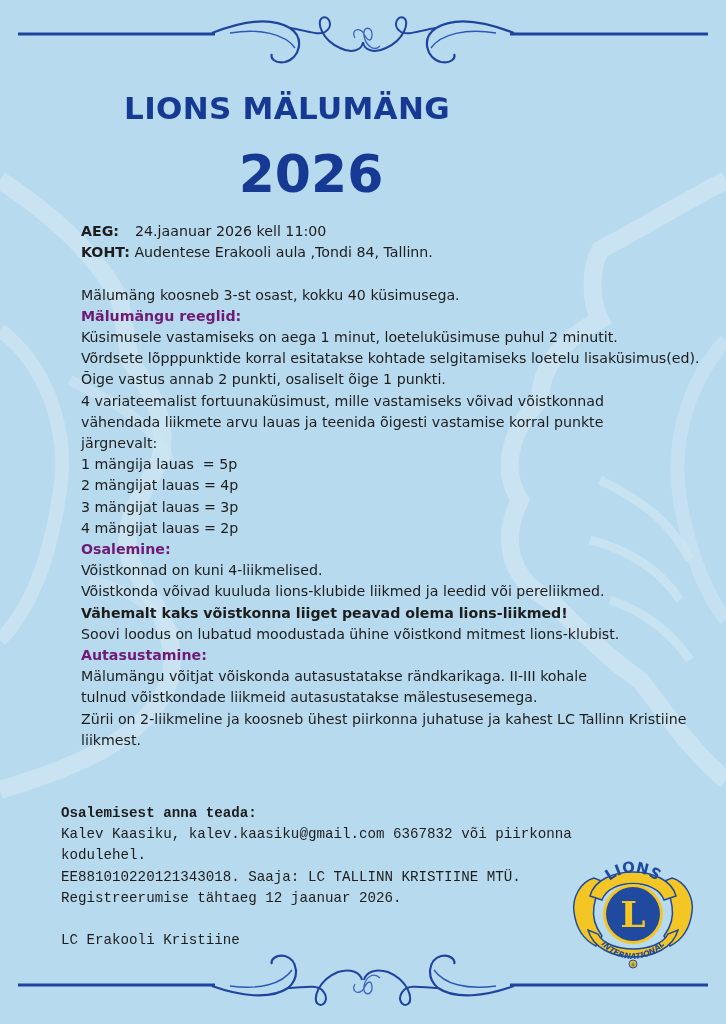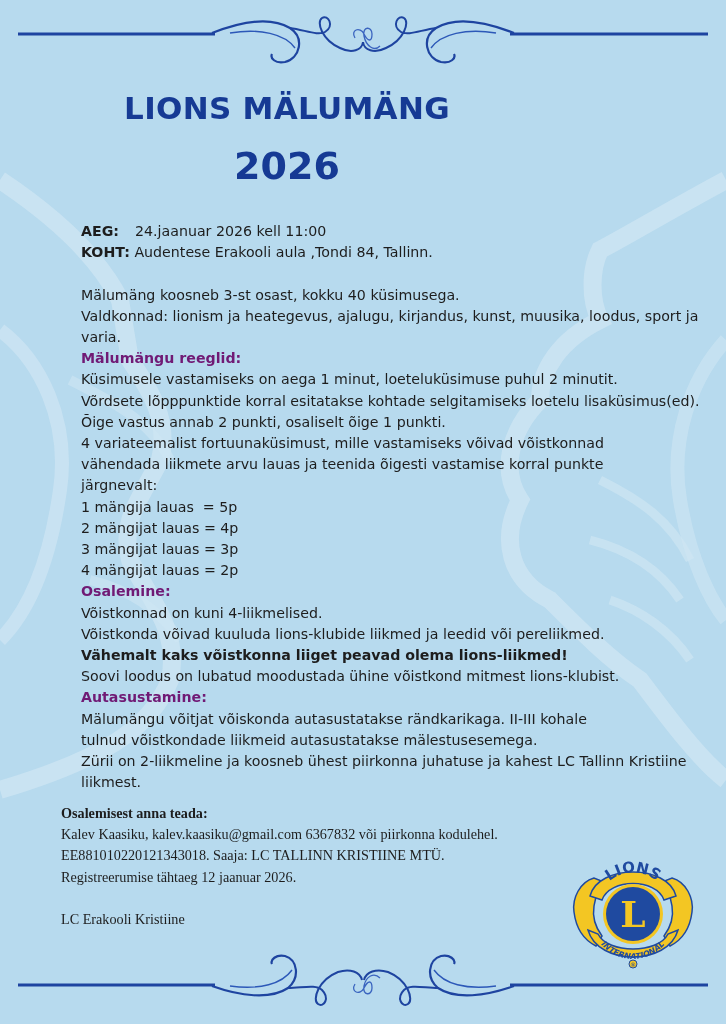--- a/index.html
+++ b/index.html
@@ -37,21 +37,22 @@
       font-weight: bold;
       color: #163a94;
     }
     .title.main {
       top: 90px;
       font-size: 31px;
       letter-spacing: 0.3px;
     }
     .title.year {
       top: 144px;
-      font-size: 38px;
+      font-size: 52px;
+      margin-left: 24px;
     }
 
     .content {
       position: absolute;
       left: 61px;
       top: 221px;
       width: 620px;
       font-size: 14.2px;
       line-height: 21.2px;
       margin-left: 20px;
@@ -127,21 +128,20 @@
 
 <div class="content">
   <p>
     <span class="label">AEG:</span><span class="gap-aeg"></span><span>24.jaanuar 2026 kell 11:00</span>
   </p>
   <p>
     <span class="label">KOHT:</span> <span>Audentese Erakooli aula ,Tondi 84, Tallinn.</span>
   </p>
   <div class="blank"></div>
   <p>Mälumäng koosneb 3-st osast, kokku 40 küsimusega.</p>
-  <p>Valdkonnad: lionism ja heategevus, ajalugu, kirjandus, kunst, muusika, loodus, sport ja varia.</p>
 
   <p class="heading">Mälumängu reeglid:</p>
   <p>Küsimusele vastamiseks on aega 1 minut, loetelukü­simuse puhul 2 minutit.</p>
   <p>Võrdsete lõpppunktide korral esitatakse kohtade selgitamiseks loetelu lisaküsimus(ed).</p>
   <p>Õige vastus annab 2 punkti, osaliselt õige 1 punkti.</p>
   <p style="width:600px;">4 variateemalist fortuunaküsimust, mille vastamiseks võivad võistkonnad vähendada liikmete arvu lauas ja teenida õigesti vastamise korral punkte järgnevalt:</p>
   <p style="white-space:pre;">1 mängija lauas  = 5p</p>
   <p>2 mängijat lauas = 4p</p>
   <p>3 mängijat lauas = 3p</p>
   <p>4 mängijat lauas = 2p</p>
@@ -151,21 +151,21 @@
   <p>Võistkonda võivad kuuluda lions-klubide liikmed ja leedid või pereliikmed.</p>
   <p><b>Vähemalt kaks võistkonna liiget peavad olema lions-liikmed!</b></p>
   <p>Soovi loodus on lubatud moodustada ühine võistkond mitmest lions-klubist.</p>
 
   <p class="heading">Autasustamine:</p>
   <p>Mälumängu võitjat võiskonda autasustatakse rändkarikaga. II-III kohale</p>
   <p>tulnud võistkondade liikmeid autasustatakse mälestusesemega.</p>
   <p style="width:615px;">Zürii on 2-liikmeline ja koosneb ühest piirkonna juhatuse ja kahest LC Tallinn Kristiine liikmest.</p>
 </div>
 
-<div class="footer" style="font-family:Liberation Serif, serif;">
+<div class="footer" style="font-family:Liberation Mono, monospace;">
   <p class="heading" style="font-weight:bold;">Osalemisest anna teada:</p>
   <p style="width:560px;">Kalev Kaasiku, kalev.kaasiku@gmail.com 6367832 või piirkonna kodulehel.</p>
   <p>EE881010220121343018. Saaja: LC TALLINN KRISTIINE MTÜ.</p>
   <p>Registreerumise tähtaeg 12 jaanuar 2026.</p>
   <div class="blank"></div>
   <p>LC Erakooli Kristiine</p>
 </div>
 
 <svg class="logo" viewBox="0 0 130 124">
   <defs>

